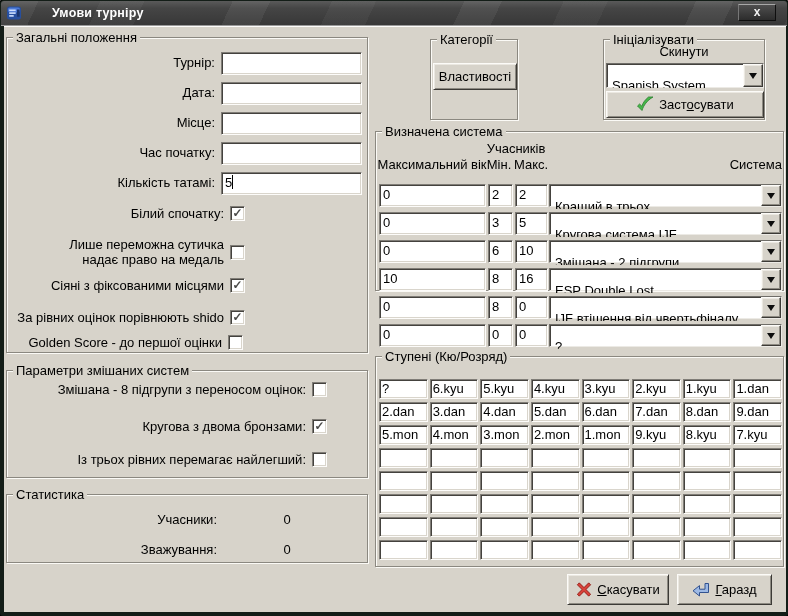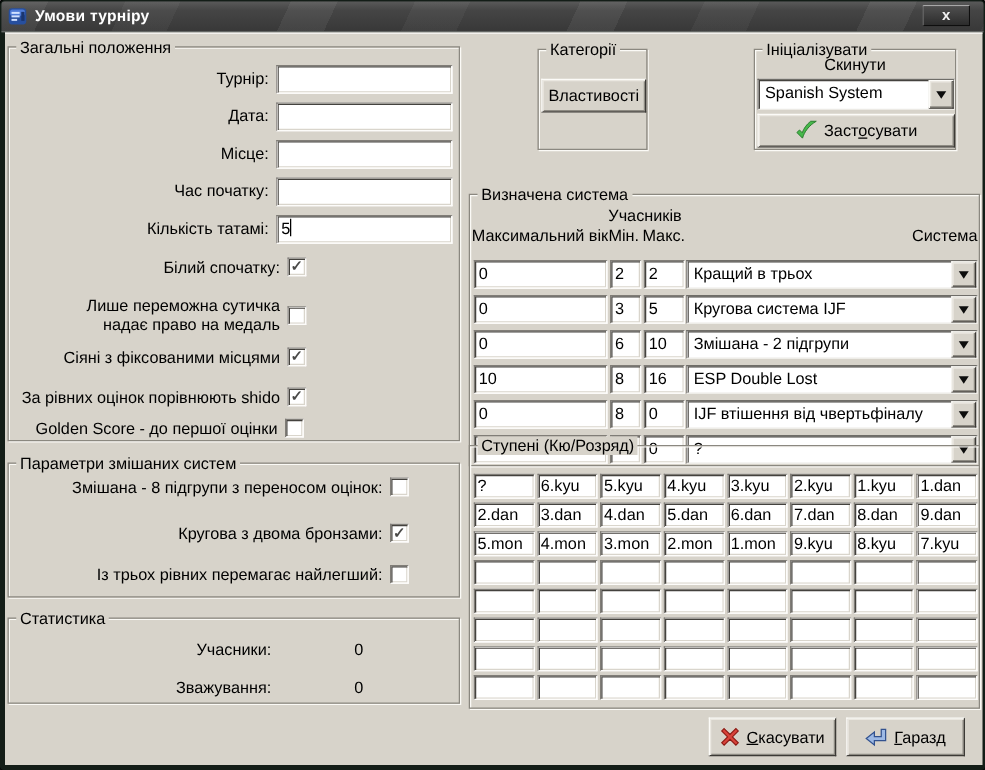--- a/index.html
+++ b/index.html
@@ -13,21 +13,21 @@
 
   
   .titlebar { position:absolute; top:1px; left:1px; right:1px; height:25px;
               border-radius:3px 3px 0 0;
               background:
                 repeating-linear-gradient(115deg, rgba(255,255,255,.06) 0 34px, rgba(255,255,255,0) 34px 90px, rgba(255,255,255,.04) 90px 130px, rgba(255,255,255,0) 130px 210px),
                 linear-gradient(#5a5a5a 0%, #454545 30%, #383838 100%);
               border-bottom:1px solid #9a9a9a;
               display:flex; align-items:center; }
   .title-icon { width:16px; height:16px; margin:0 6px 0 5px; flex:0 0 auto; }
-  .title-text { color:#fff; font-weight:bold; font-size:12.5px; letter-spacing:.2px; }
+  .title-text { color:#fff; font-weight:bold; font-size:12.5px; letter-spacing:.2px;margin-left:24px; }
   .close-btn { position:absolute; top:3px; right:11px; width:38px; height:17px;
                background:linear-gradient(#4f4f4f,#2c2c2c);
                border:1px solid; border-color:#a8a8a8 #0e0e0e #0e0e0e #777;
                color:#f2f2f2; font-weight:bold; font-size:12px; line-height:14px;
                text-align:center; cursor:default; border-radius:1px; }
 
   
   .client { position:absolute; left:4px; right:2px; top:26px; bottom:4px;
             background:#d7d3ca; border-top:1px solid #fdfcfa; }
 
@@ -61,21 +61,21 @@
               border:1px solid; border-color:#807d77 #fdfcfa #fdfcfa #807d77;
               box-shadow:inset 1px 1px 0 #44423e, inset -1px -1px 0 #d9d5cc;
               color:#4a4a48; font-weight:bold; font-size:12px; line-height:13px;
               text-align:center; }
 
   
   .combo { position:absolute; background:#fff; border:1px solid;
            border-color:#6f6d68 #eceae5 #eceae5 #6f6d68;
            box-shadow:inset 1px 1px 0 #44423e;
            display:flex; align-items:stretch; }
-  .combo-text { flex:1 1 auto; padding:0 5px; line-height:20px; overflow:hidden;
+  .combo-text { flex:1 1 auto; padding:12px 5px; line-height:20px; overflow:hidden;
                 white-space:nowrap; }
   .combo-btn { flex:0 0 20px; background:#d7d3ca; border:1px solid;
                border-color:#fcfbf8 #3c3a36 #3c3a36 #fcfbf8;
                box-shadow:inset -1px -1px 0 #8d8a82, inset 1px 1px 0 #ebe8e1;
                display:flex; align-items:center; justify-content:center; }
   .tri { width:0; height:0; border:4px solid transparent; border-top:6px solid #0d0d0d;
          margin-top:5px; }
 
   
   .ds-head { position:absolute; text-align:center; white-space:nowrap; }
@@ -170,21 +170,21 @@
           </span>
       </div>
       <div class="btn" style="left:2px; top:51px; width:158px; height:27px;">
         <svg width="18" height="17" viewBox="0 0 18 17">
           <path d="M1.5 10 L6 14.5 C7.5 9.5 11 4.5 17 1 L12.5 1 C9 3.8 7 6.8 5.8 10.2 L3.6 8 Z" fill="#46b84a" stroke="#2b7c2f" stroke-width="0.8"></path>
         </svg>
         <span id="apply-label">Заст<u>о</u>сувати</span>
       </div>
     </div>
 
-    <div class="group" style="left:371px; top:104px; width:409px; height:218px;margin-top:24px;">
+    <div class="group" style="left:371px; top:104px; width:409px; height:160px;">
       <span class="legend">Визначена система</span>
       <div class="ds-head" style="top:9px; left:100px; width:80px;">Учасників</div>
       <div class="ds-head" style="top:25px; left:1px; width:110px;">Максимальний вік</div>
       <div class="ds-head" style="top:25px; left:108px; width:30px;">Мін.</div>
       <div class="ds-head" style="top:25px; left:135px; width:40px;">Макс.</div>
       <div class="ds-head" style="top:25px; left:173px; width:233px;text-align:right;">Система</div>
       <div id="ds-rows">
           <div class="ds-row" style="position: absolute; left: 3px; top: 52px; width: 403px; height: 23px;">
             <div class="tb" style="left: 0px; top: 0px; width: 107px; height: 23px;">0</div>
             <div class="tb" style="left: 109px; top: 0px; width: 25px; height: 23px;">2</div>

